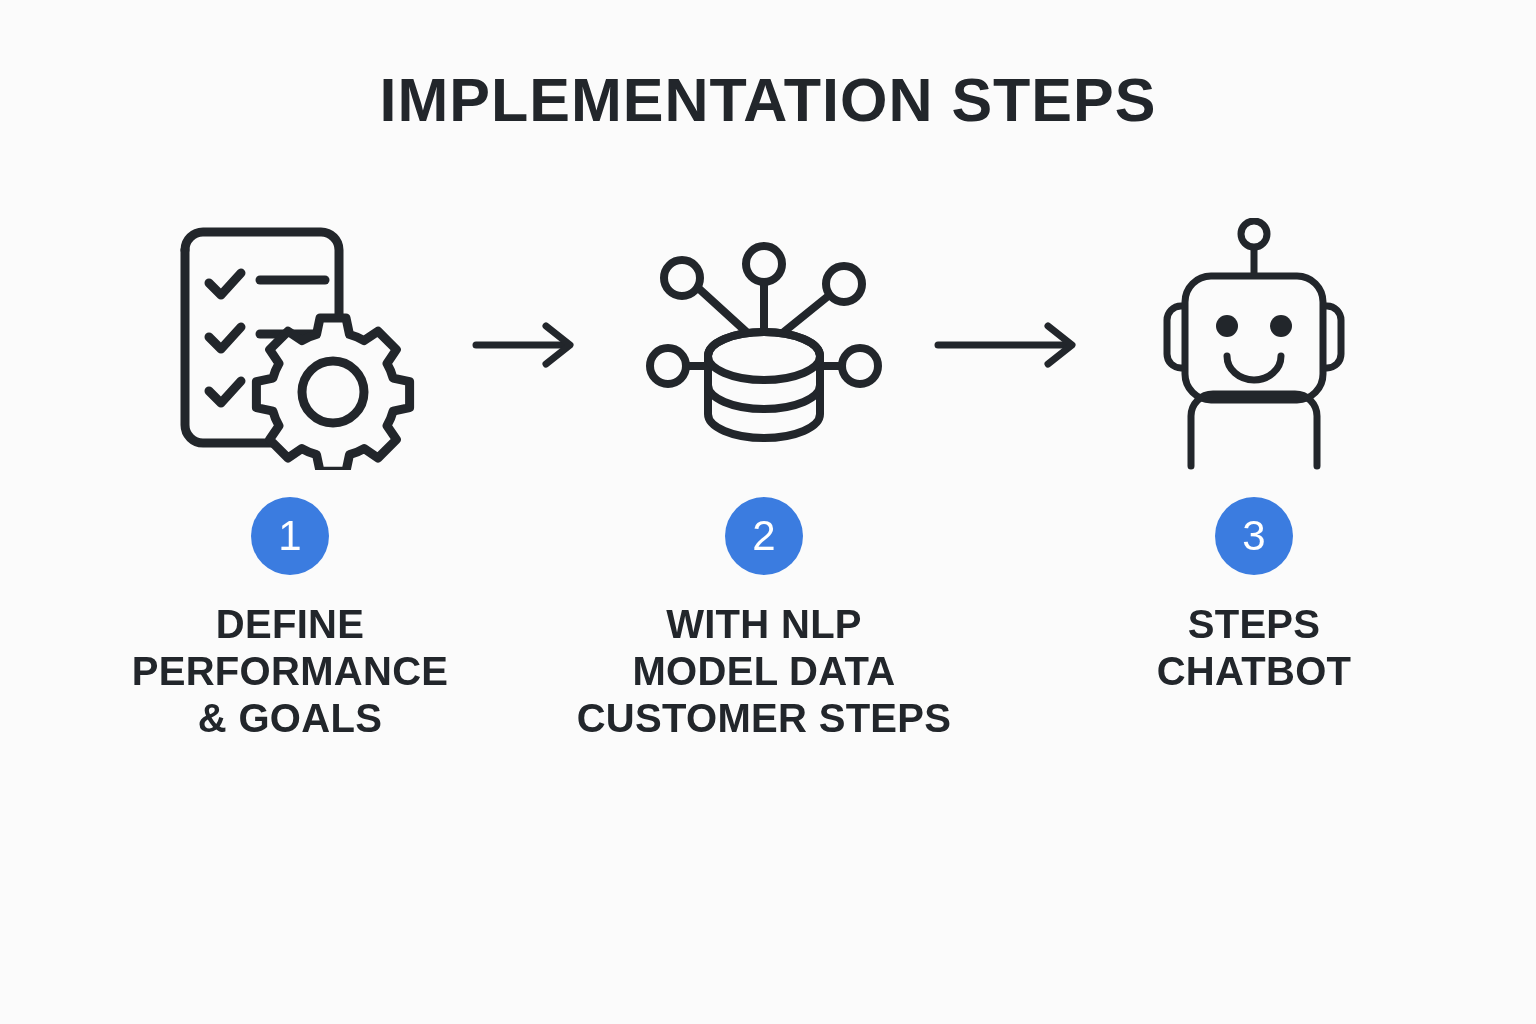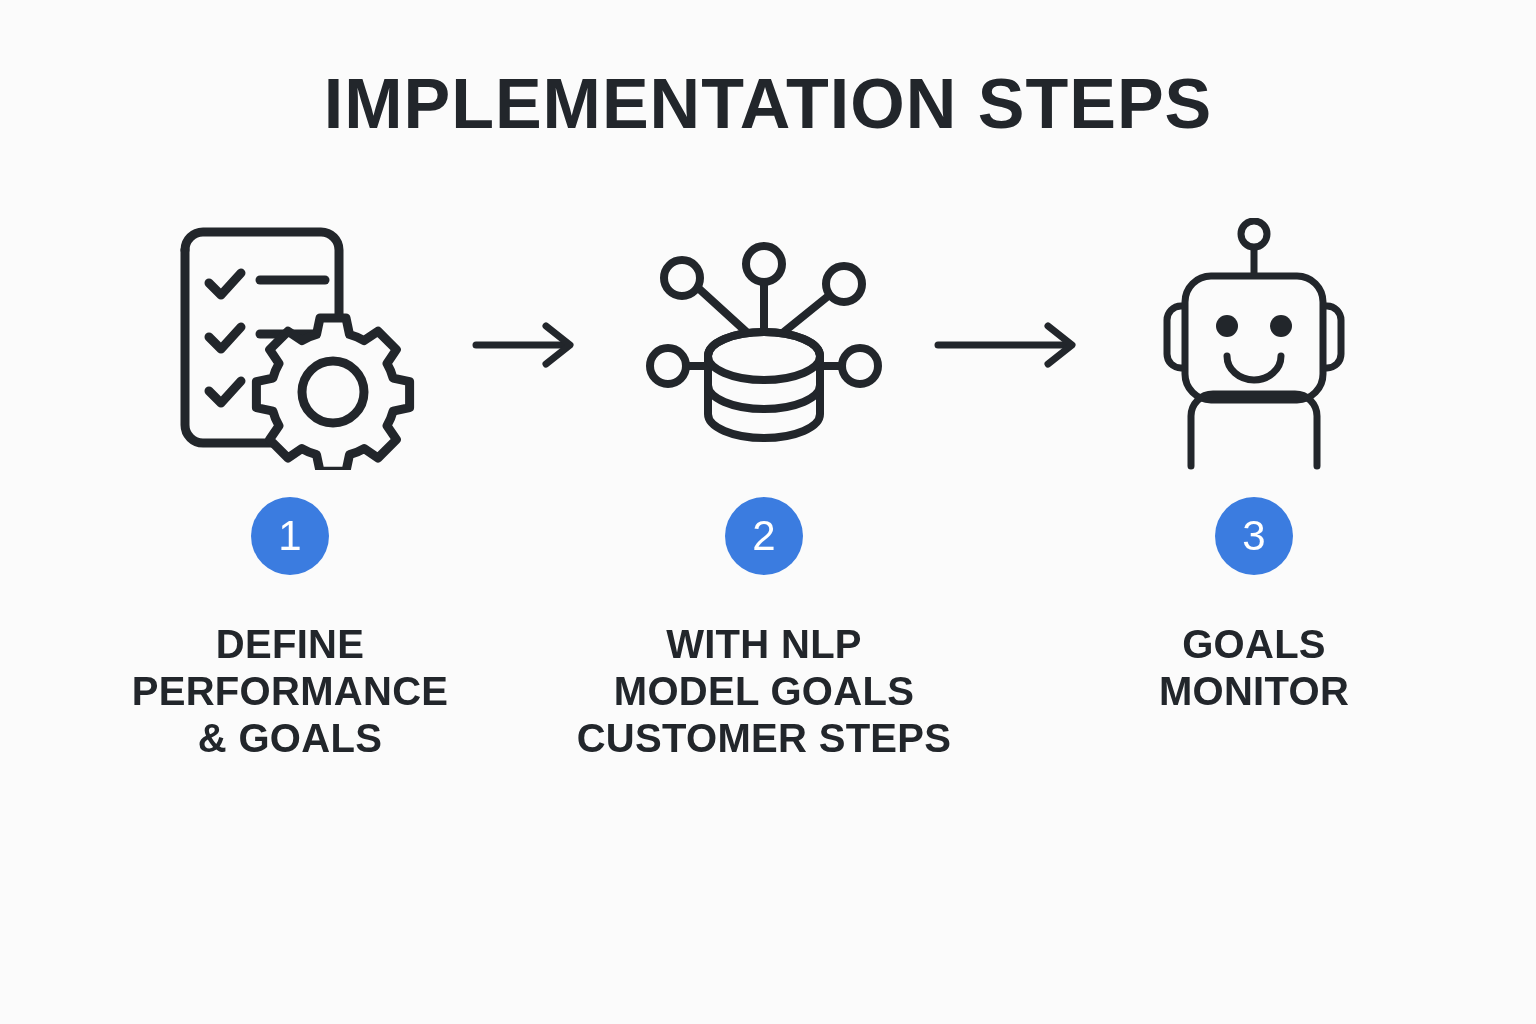--- a/index.html
+++ b/index.html
@@ -21,21 +21,21 @@
     box-sizing: border-box;
   }
 
   
   .title {
     position: absolute;
     top: 68px;
     left: 0;
     width: 1536px;
     text-align: center;
-    font-size: 70px;
+    font-size: 61px;
     font-weight: bold;
     letter-spacing: 1px;
     color: #22262b;
     line-height: 1.05;
     white-space: nowrap;
   }
 
   
   .steps {
     position: absolute;
@@ -72,21 +72,21 @@
     color: #ffffff;
     display: flex;
     align-items: center;
     justify-content: center;
     font-size: 42px;
     font-weight: 500;
     line-height: 1;
   }
 
   .step-label {
-    margin-top: 46px;
+    margin-top: 26px;
     text-align: center;
     font-size: 40px;
     font-weight: bold;
     color: #22262b;
     line-height: 1.18;
     letter-spacing: 0.3px;
     width: 420px;
   }
 
   
@@ -169,21 +169,21 @@
           <circle cx="200" cy="46" r="18" fill="#fbfbfb" stroke="#22262b" stroke-width="8"></circle>
           <circle cx="24" cy="128" r="18" fill="#fbfbfb" stroke="#22262b" stroke-width="8"></circle>
           <circle cx="216" cy="128" r="18" fill="#fbfbfb" stroke="#22262b" stroke-width="8"></circle>
         </svg>
       </div>
 
       <div class="badge">2</div>
 
       <div class="step-label">
         <div>WITH NLP</div>
-        <div>MODEL GOALS</div>
+        <div>MODEL DATA</div>
         <div>CUSTOMER STEPS</div>
       </div>
     </div>
 
     <div class="arrow a2">
       <svg width="150" height="50" viewBox="0 0 150 50">
         <line x1="4" y1="25" x2="132" y2="25" stroke="#22262b" stroke-width="7" stroke-linecap="round"></line>
         <polyline points="114,6 138,25 114,44" fill="none" stroke="#22262b" stroke-width="7" stroke-linecap="round" stroke-linejoin="round"></polyline>
       </svg>
     </div>
@@ -205,19 +205,19 @@
 
           <path d="M88 138 a27 24 0 0 0 54 0" fill="none" stroke="#22262b" stroke-width="7" stroke-linecap="round"></path>
 
           <path d="M52 248 v-50 a22 22 0 0 1 22 -22 h82 a22 22 0 0 1 22 22 v50" fill="none" stroke="#22262b" stroke-width="7" stroke-linecap="round"></path>
         </svg>
       </div>
 
       <div class="badge">3</div>
 
       <div class="step-label">
-        <div>GOALS</div>
-        <div>MONITOR</div>
+        <div>STEPS</div>
+        <div>CHATBOT</div>
       </div>
     </div>
 
   </div>
 </div>
 
 </body></html>

